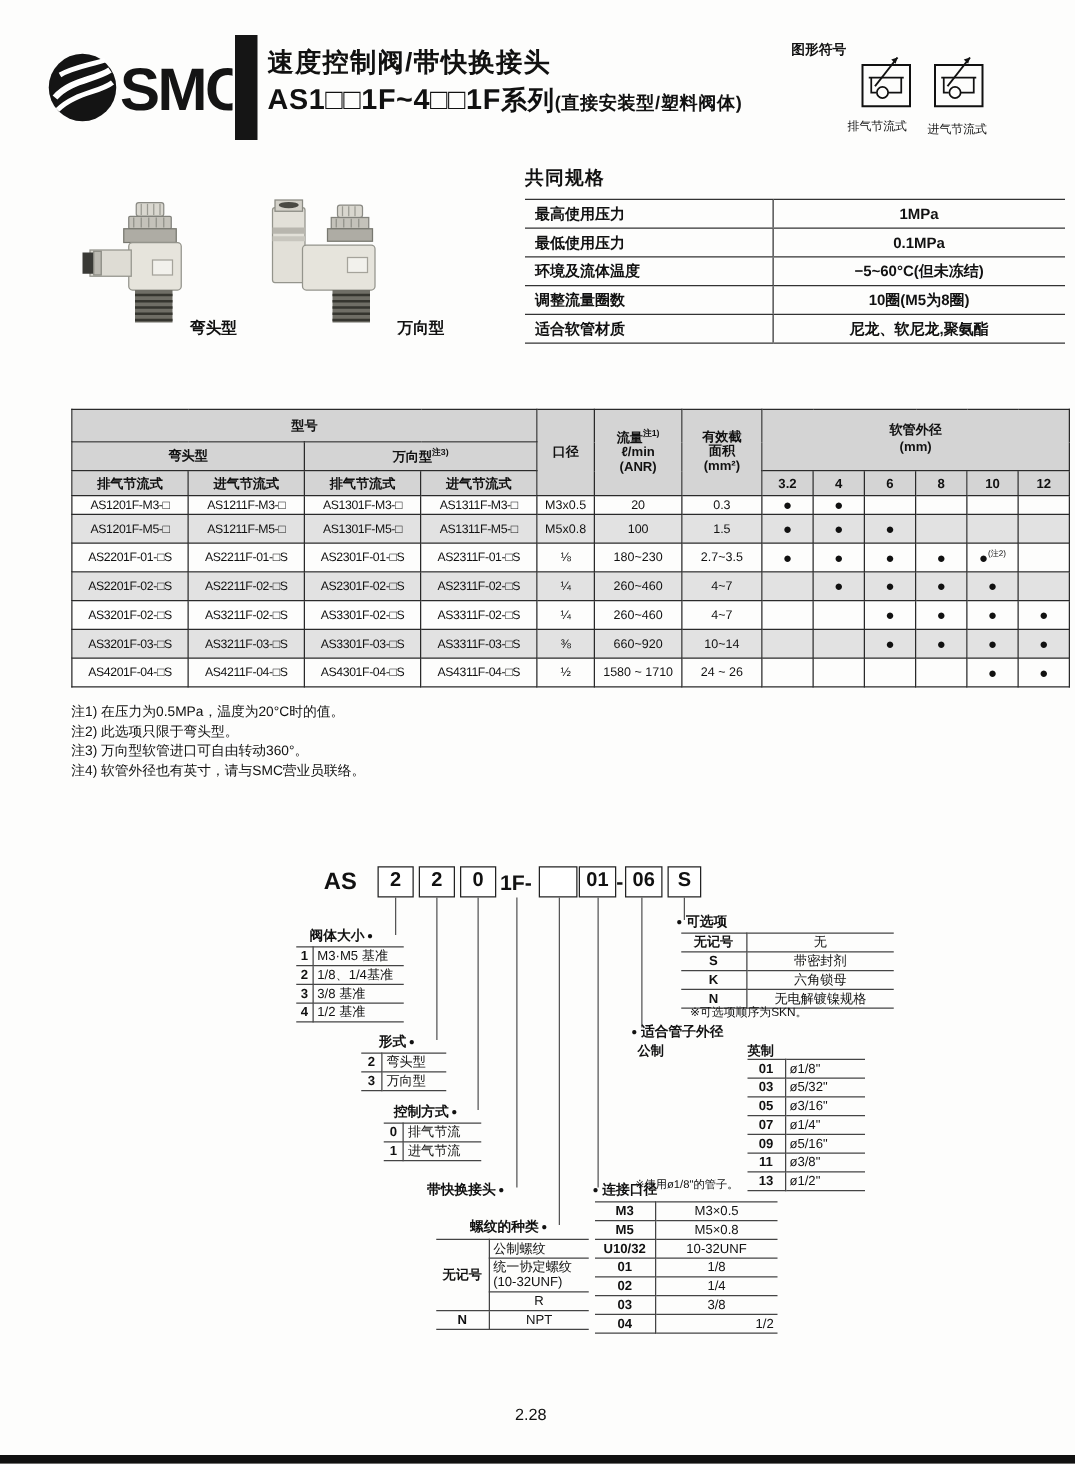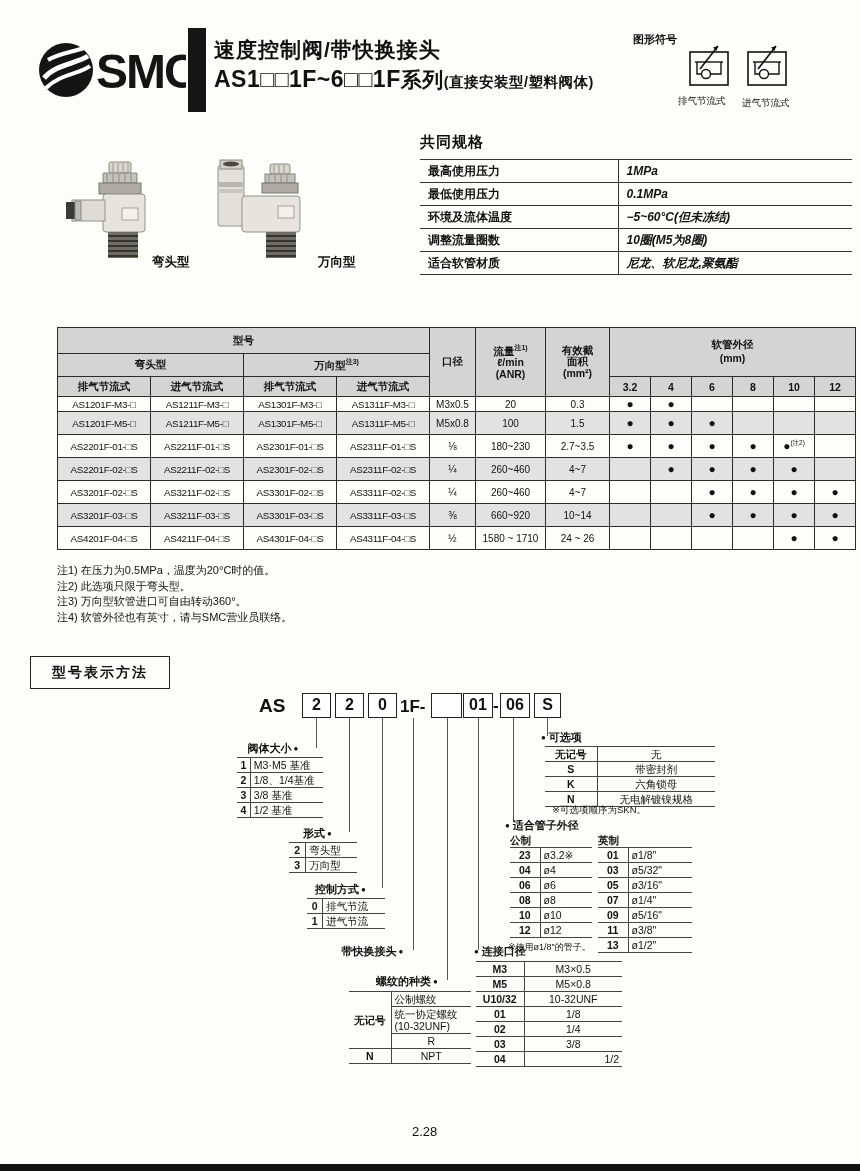--- a/index.html
+++ b/index.html
@@ -17,21 +17,21 @@
   .symlabel { font-size:11px; font-weight:bold; }
   .symcap { font-size:9.5px; }
 
   .photolabel { font-size:12.5px; font-weight:bold; }
 
   
   .sectitle { font-size:15px; font-weight:bold; letter-spacing:1px; }
   table.spec { border-collapse:collapse; width:432px; font-size:12px; }
   table.spec td { border-top:1.2px solid #333; border-bottom:1.2px solid #333; height:23px; padding:1px 8px; }
   table.spec td.k { width:198px; font-weight:bold; }
-  table.spec td.v { border-left:1.2px solid #333; font-weight:bold;font-style:italic; }
+  table.spec td.v { border-left:1.2px solid #333; text-align:center; font-weight:bold; }
 
   
   table.mtable { border-collapse:collapse; table-layout:fixed; width:798px; font-size:10px; }
   table.mtable td { border:1px solid #2a2a2a; text-align:center; vertical-align:middle; padding:0; white-space:nowrap; overflow:hidden; }
   table.mtable tr.th td { background:#d4d4d4; font-weight:bold; font-size:10.5px; }
   table.mtable tr.alt td { background:#e2e2e2; }
   table.mtable td.mdl { font-size:9.8px; letter-spacing:-0.3px; }
   table.mtable td.dot { font-size:12px; }
   sup.note { font-size:7px; font-weight:bold; }
   sup.dnote { font-size:6.5px; }
@@ -66,21 +66,21 @@
     <circle cx="30" cy="40" r="27" fill="#141414"></circle>
     <path d="M8 48 C20 34 40 34 52 26" stroke="#fff" stroke-width="5" fill="none"></path>
     <path d="M10 58 C24 44 44 44 54 36" stroke="#fff" stroke-width="4" fill="none"></path>
     <path d="M12 30 C22 24 36 22 48 18" stroke="#fff" stroke-width="4" fill="none"></path>
     <text x="60" y="58" font-size="48" font-weight="bold" letter-spacing="-2" fill="#141414">SMC</text>
   </svg>
   <div class="hbar"></div>
   <div class="abs" style="left:214px;top:36px">
     <div class="t1">速度控制阀/带快换接头</div>
     <div class="t2">
-      <span>AS1□□1F~6□□1F</span><span class="series">系列</span><span class="paren">(直接安装型/塑料阀体)</span>
+      <span>AS1□□1F~4□□1F</span><span class="series">系列</span><span class="paren">(直接安装型/塑料阀体)</span>
     </div>
   </div>
 
   <div class="abs symlabel" style="left:633px;top:32px">图形符号</div>
   <svg class="abs" style="left:686px;top:40px" width="46" height="50" viewBox="0 0 46 50">
     <rect x="4" y="12" width="38" height="33" fill="none" stroke="#111" stroke-width="1.6"></rect>
     <path d="M9 22 H37" stroke="#111" stroke-width="1.4" fill="none"></path>
     <path d="M11 22 V34 H15" stroke="#111" stroke-width="1.4" fill="none"></path>
     <circle cx="20" cy="34" r="4.5" fill="none" stroke="#111" stroke-width="1.4"></circle>
     <path d="M24.5 34 H35 V22" stroke="#111" stroke-width="1.4" fill="none"></path>
@@ -320,21 +320,20 @@
   </tbody>
     </table>
 
   <div class="abs notes" style="left:57px;top:563px">
     <div>注1) 在压力为0.5MPa，温度为20°C时的值。</div>
     <div>注2) 此选项只限于弯头型。</div>
     <div>注3) 万向型软管进口可自由转动360°。</div>
     <div>注4) 软管外径也有英寸，请与SMC营业员联络。</div>
   </div>
 
-  <div class="abs descbox" style="left:30px;top:656px">型号表示方法</div>
 
   <div class="codetext" style="left:259px;top:695px;font-size:19px">AS</div>
   <div class="codebox" style="left:302px;top:693px;width:29px">2</div>
   <div class="codebox" style="left:335px;top:693px;width:29px">2</div>
   <div class="codebox" style="left:368px;top:693px;width:29px">0</div>
   <div class="codetext" style="left:400px;top:697px">1F-</div>
   <div class="codebox" style="left:431px;top:693px;width:31px"></div>
   <div class="codebox" style="left:463px;top:693px;width:30px">01</div>
   <div class="codetext" style="left:493px;top:696px">-</div>
   <div class="codebox" style="left:500px;top:693px;width:30px">06</div>
@@ -439,48 +438,20 @@
     <tr>
           <td class="c">N</td>
           <td style="text-align:center">无电解镀镍规格</td>
         </tr>
   </tbody>
     </table>
   <div class="smnote" style="left:552px;top:804px">※可选项顺序为SKN。</div>
 
   <div class="lbl lbl-r" style="left:505px;top:818px">适合管子外径</div>
   <div class="sublbl" style="left:510px;top:834px">公制</div>
-  <table class="kv abs" style="left:510px;top:847px;width:82px">
-    <tbody>
-        <tr>
-          <td class="c" style="width:30px">23</td>
-          <td>ø3.2※</td>
-        </tr>
-    <tr>
-          <td class="c">04</td>
-          <td>ø4</td>
-        </tr>
-    <tr>
-          <td class="c">06</td>
-          <td>ø6</td>
-        </tr>
-    <tr>
-          <td class="c">08</td>
-          <td>ø8</td>
-        </tr>
-    <tr>
-          <td class="c">10</td>
-          <td>ø10</td>
-        </tr>
-    <tr>
-          <td class="c">12</td>
-          <td>ø12</td>
-        </tr>
-  </tbody>
-    </table>
   <div class="smnote" style="left:508px;top:941px;font-size:9px">※使用ø1/8"的管子。</div>
 
   <div class="sublbl" style="left:598px;top:834px">英制</div>
   <table class="kv abs" style="left:598px;top:847px;width:94px">
     <tbody>
         <tr>
           <td class="c" style="width:30px">01</td>
           <td>ø1/8"</td>
         </tr>
     <tr>

